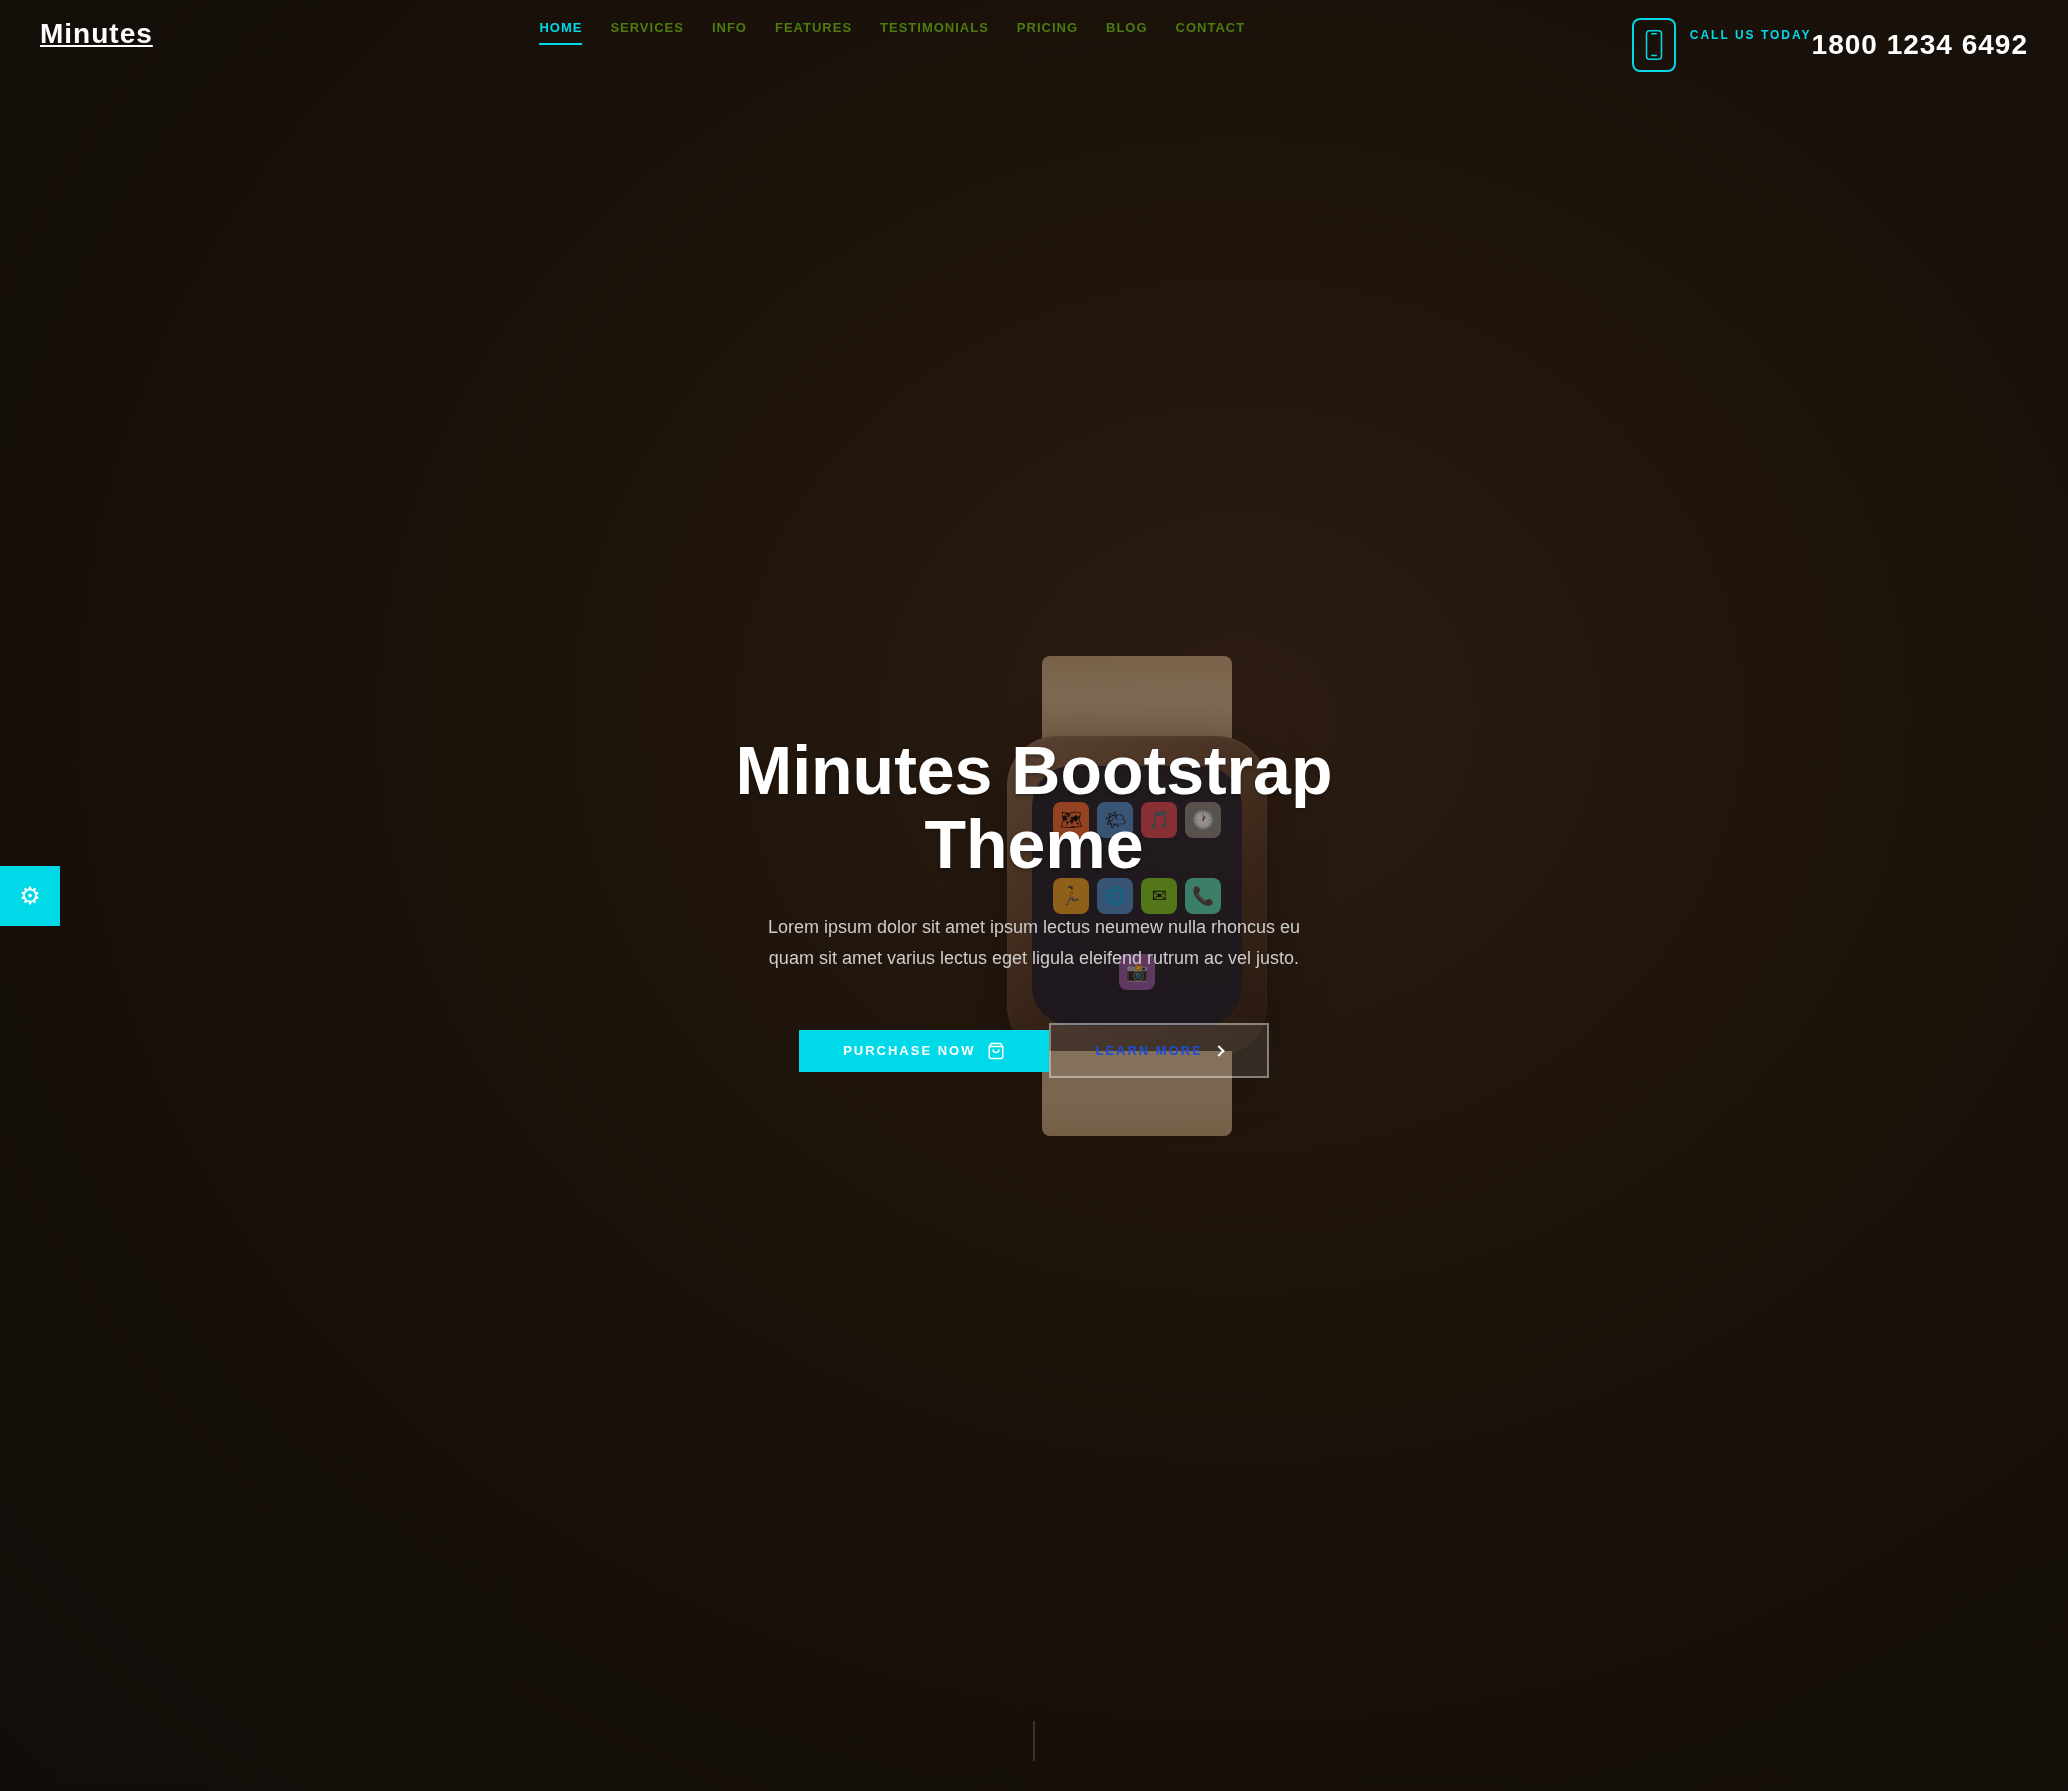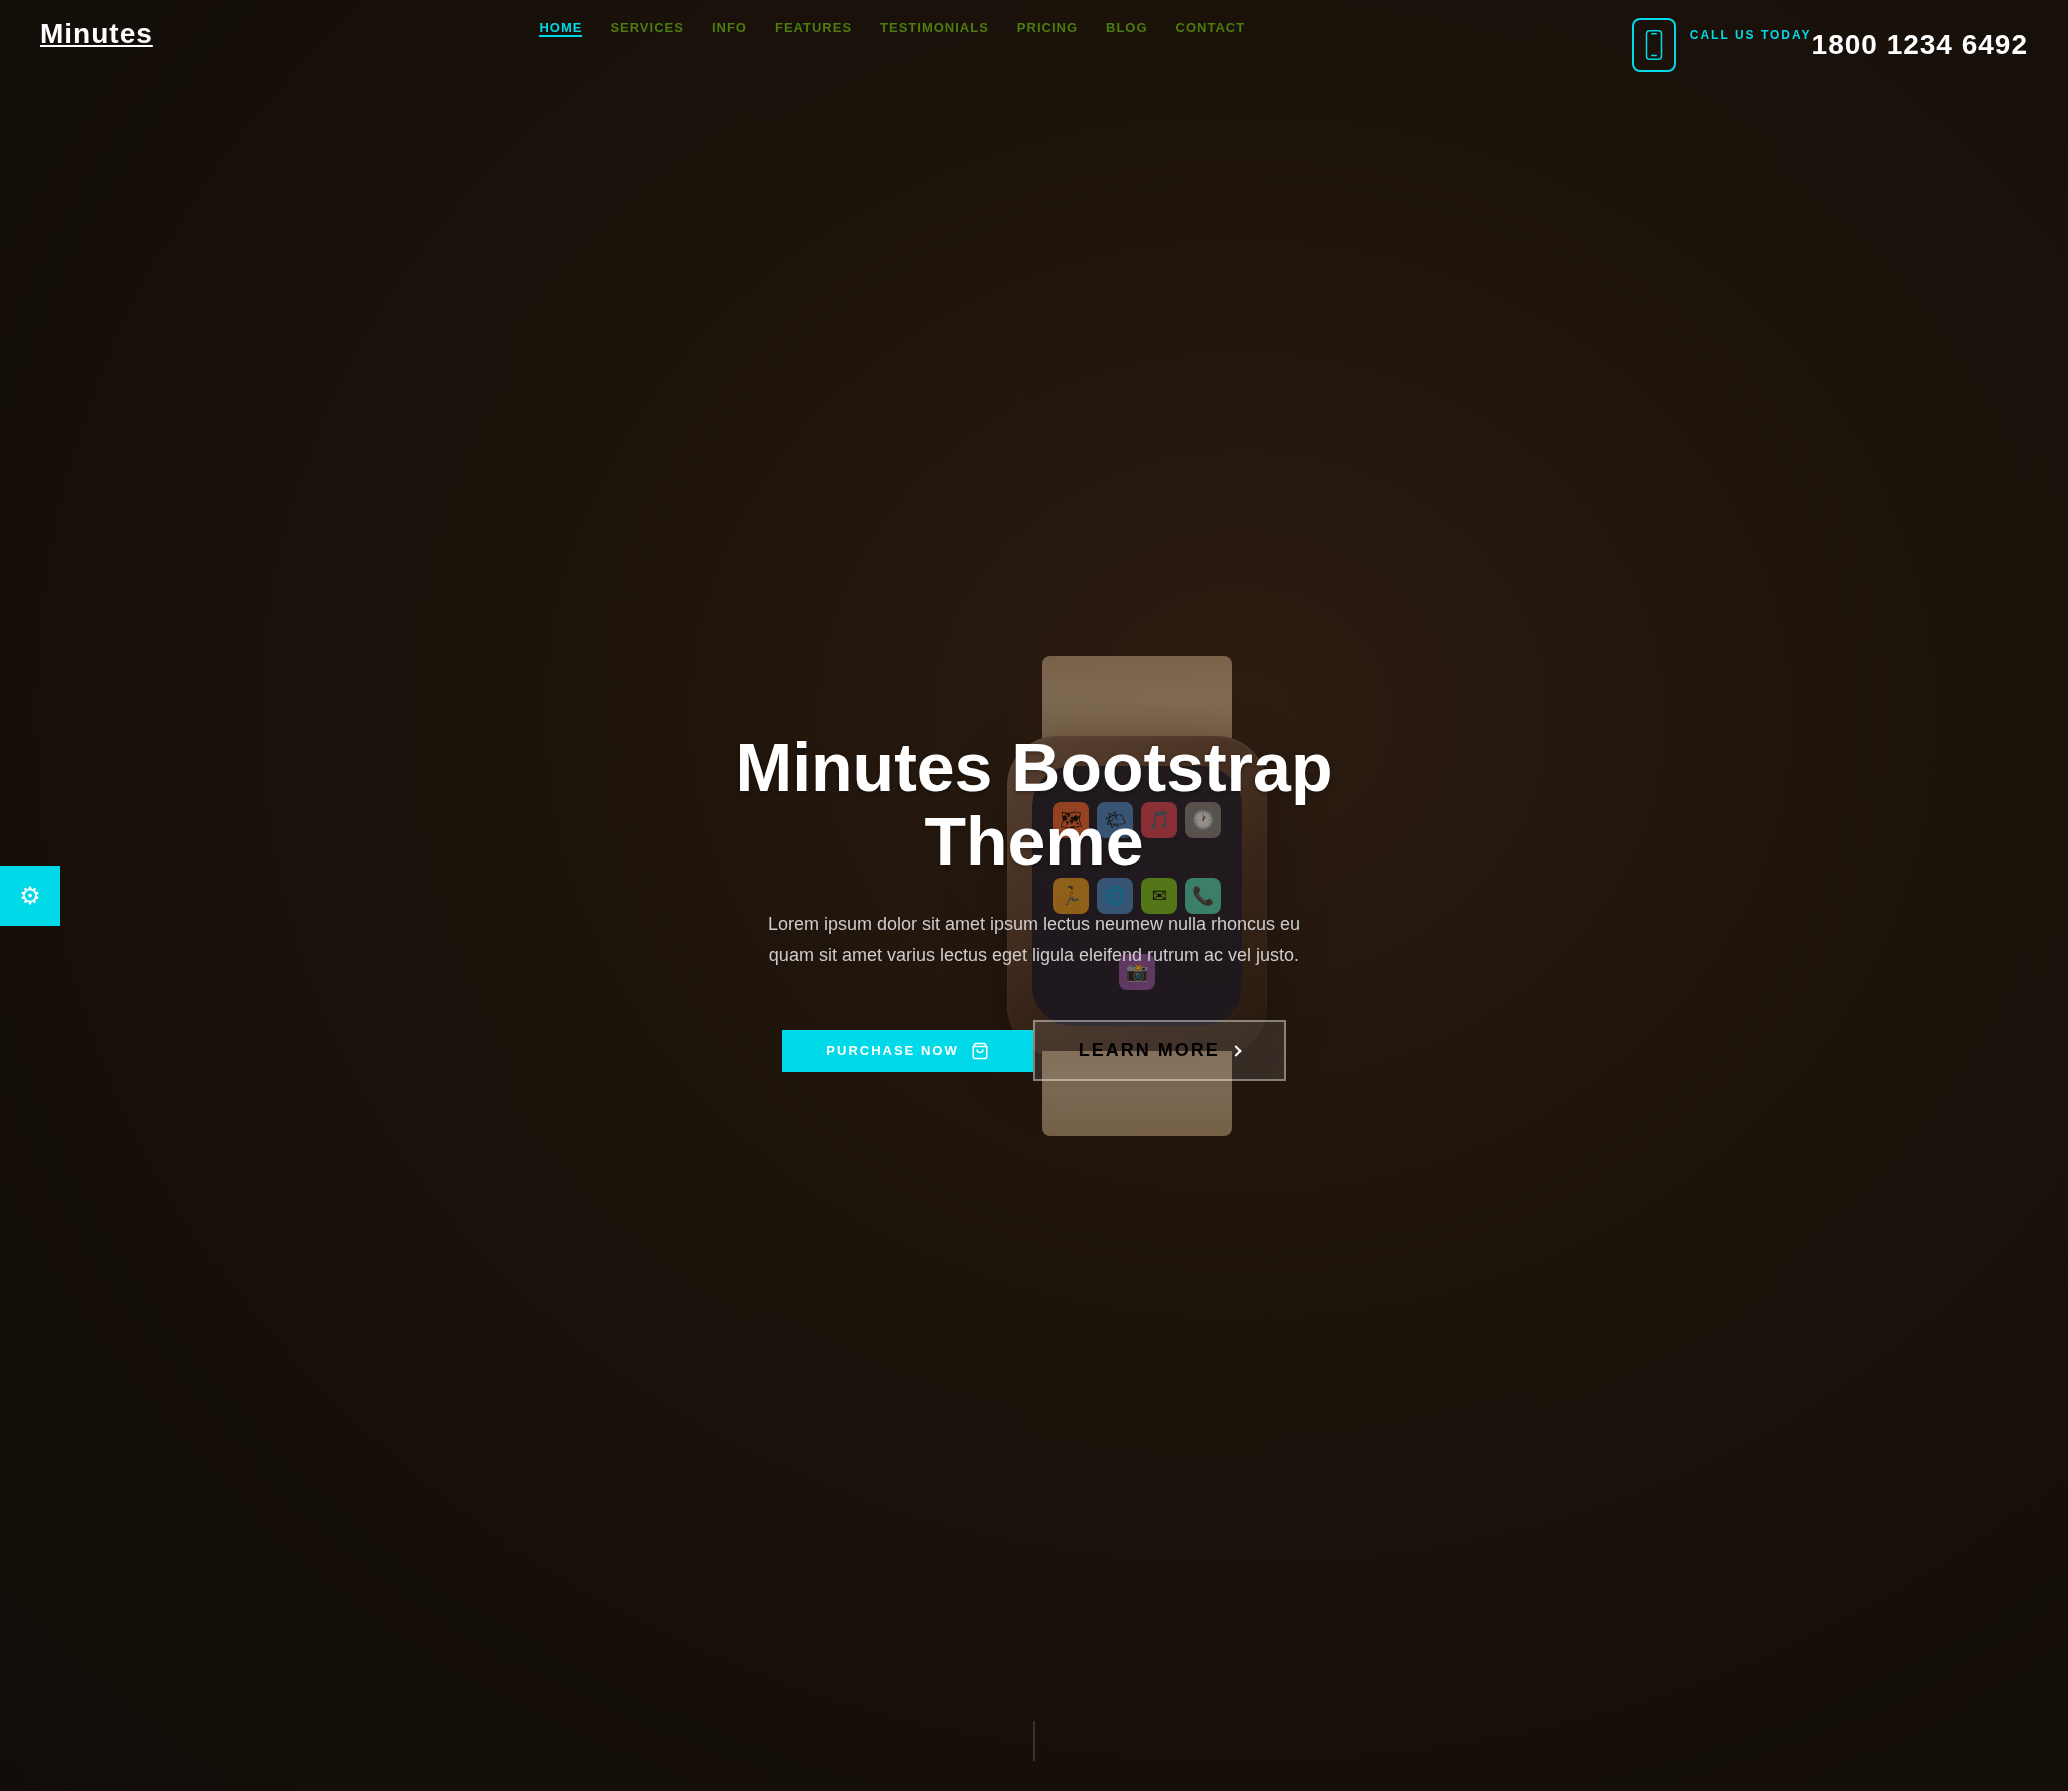--- a/index.html
+++ b/index.html
@@ -45,21 +45,21 @@
       text-decoration: none;
       font-size: 13px;
       font-weight: 600;
       letter-spacing: 1px;
       text-transform: uppercase;
     }
 
     .nav-item a.active {
       color: #00d9e8;
       border-bottom: 2px solid #00d9e8;
-      padding-bottom: 0;
+      padding-bottom: 8px;
     }
 
     .header-contact {
       display: flex;
       align-items: center;
       gap: 14px;
     }
 
     .phone-icon-wrap {
       width: 44px;
@@ -234,24 +234,24 @@
       text-transform: uppercase;
       cursor: pointer;
       display: flex;
       align-items: center;
       gap: 12px;
       text-decoration: none;
     }
 
     .btn-learn {
       background: rgba(255,255,255,0.1);
-      color: #000000;
+      color: #1d4ed8;
       border: 2px solid rgba(255,255,255,0.4);
       padding: 18px 44px;
-      font-size: 18px;
+      font-size: 13px;
       font-weight: 700;
       letter-spacing: 2px;
       text-transform: uppercase;
       cursor: pointer;
       display: flex;
       align-items: center;
       gap: 12px;
       text-decoration: none;
     }
 

